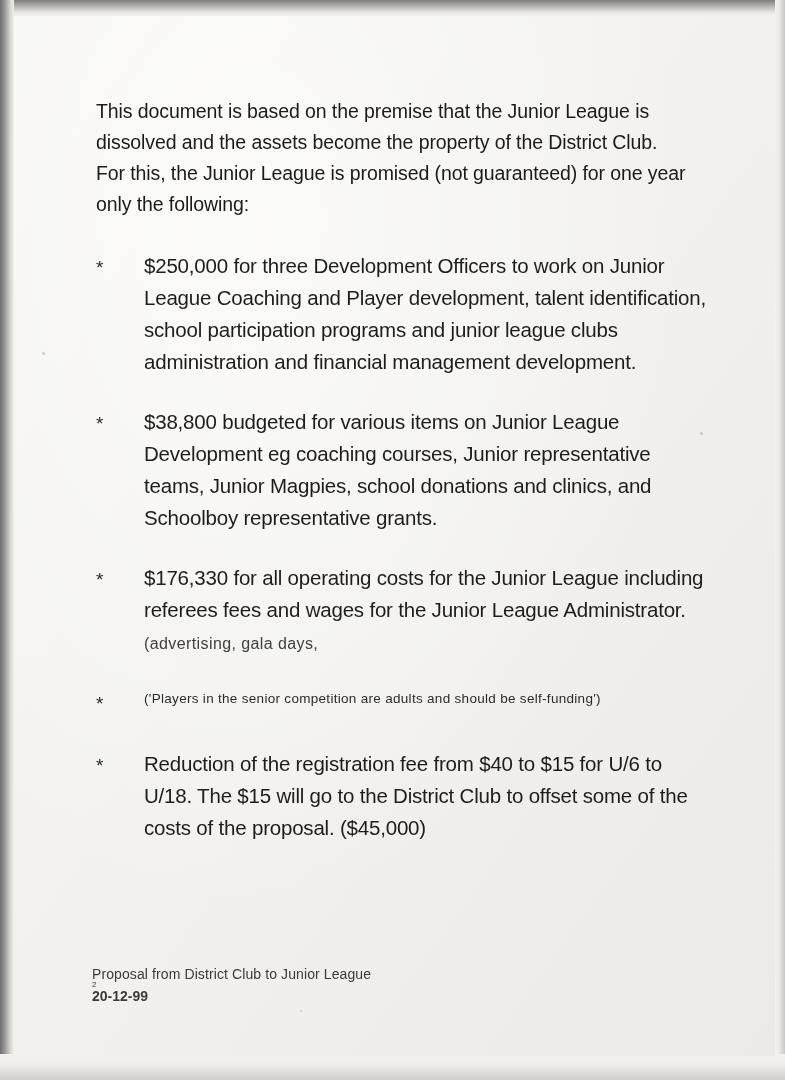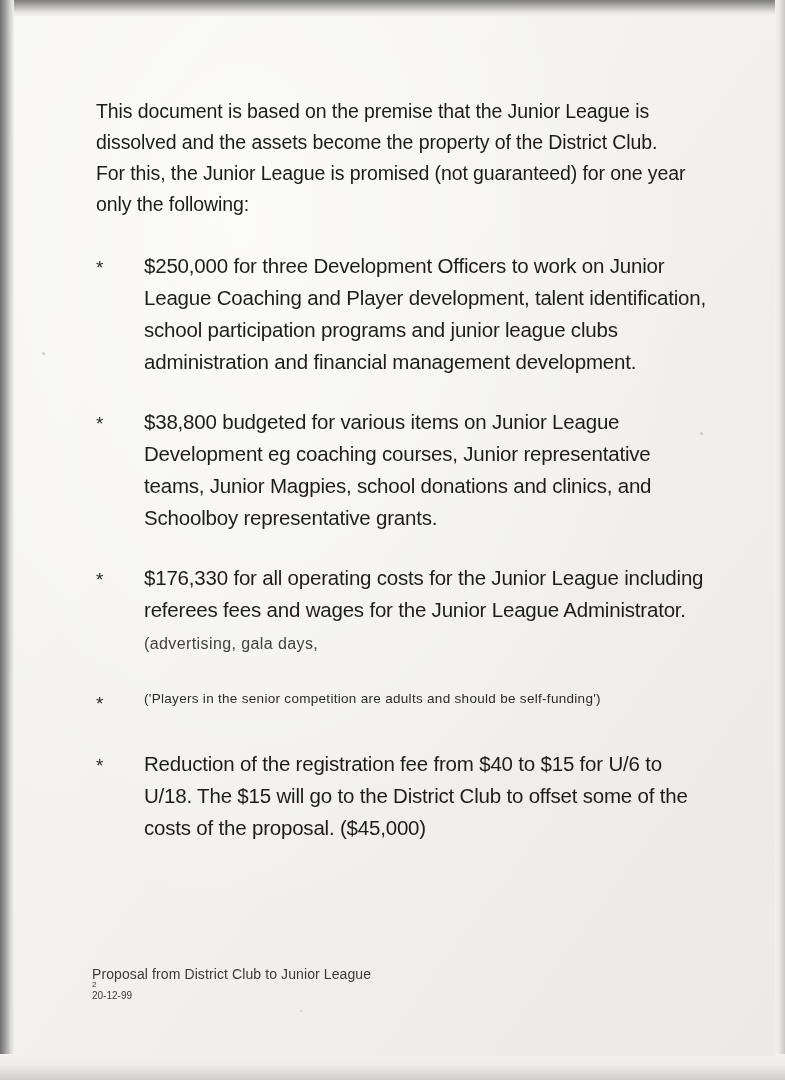--- a/index.html
+++ b/index.html
@@ -121,22 +121,23 @@
   .footer .f1 {
     font-size: 14px;
     line-height: 12px;
     letter-spacing: 0.1px;
   }
   .footer .f2 {
     font-size: 8px;
     line-height: 10px;
   }
   .footer .f3 {
-    font-size: 10px;
+    font-size: 14px;
     line-height: 12px;
+    font-weight: bold;
   }
 
   .speck {
     position: absolute;
     background: #bdbcb9;
     border-radius: 50%;
     opacity: 0.7;
   }
 </style>
 </head>

